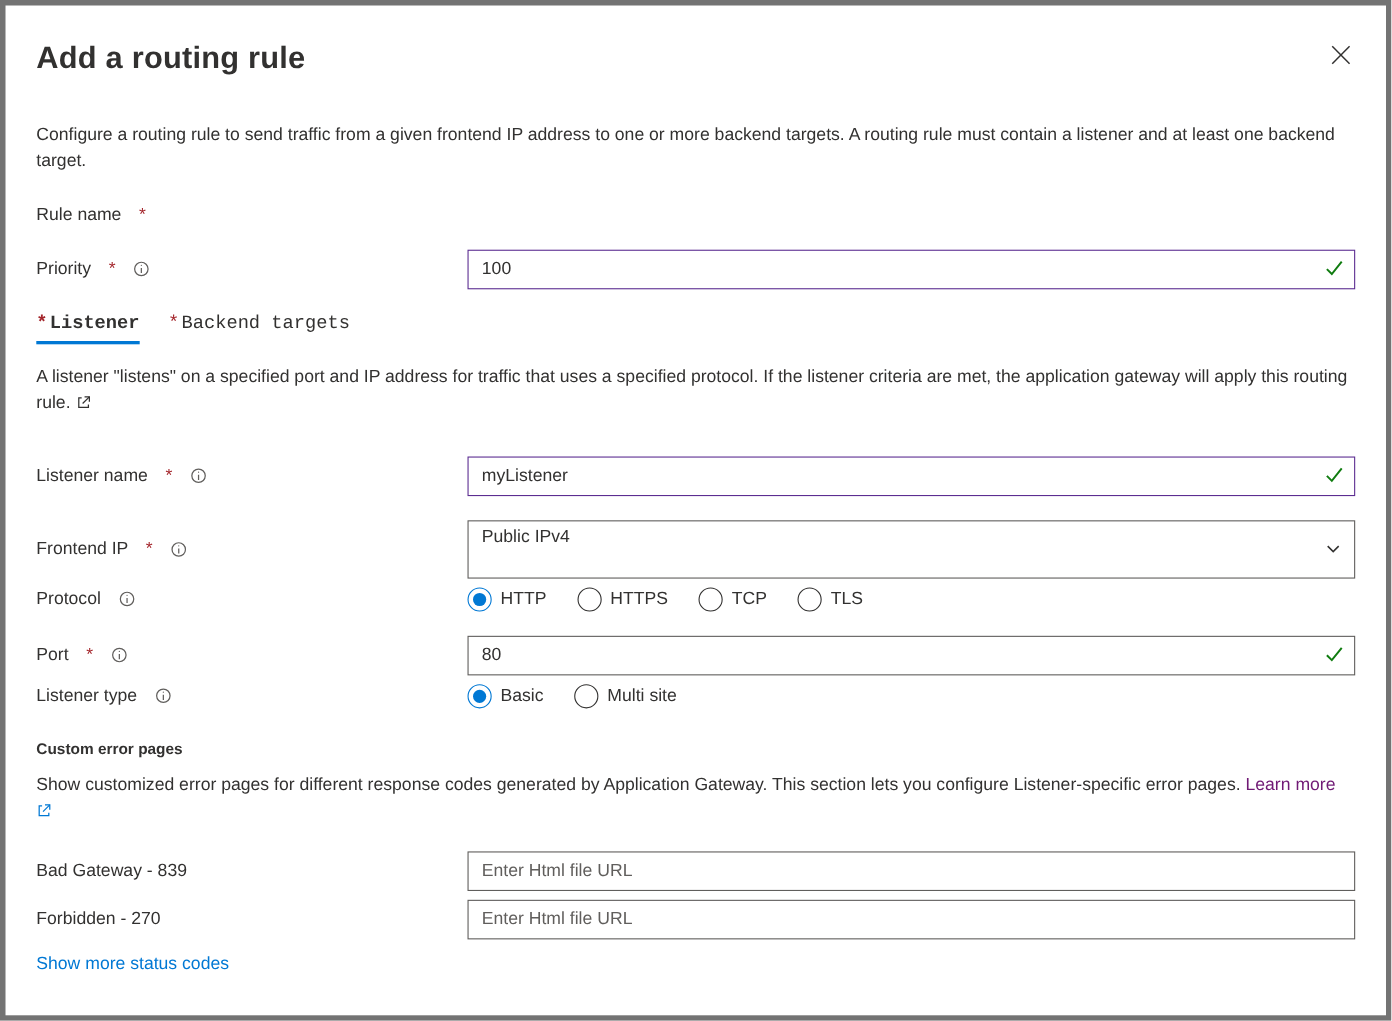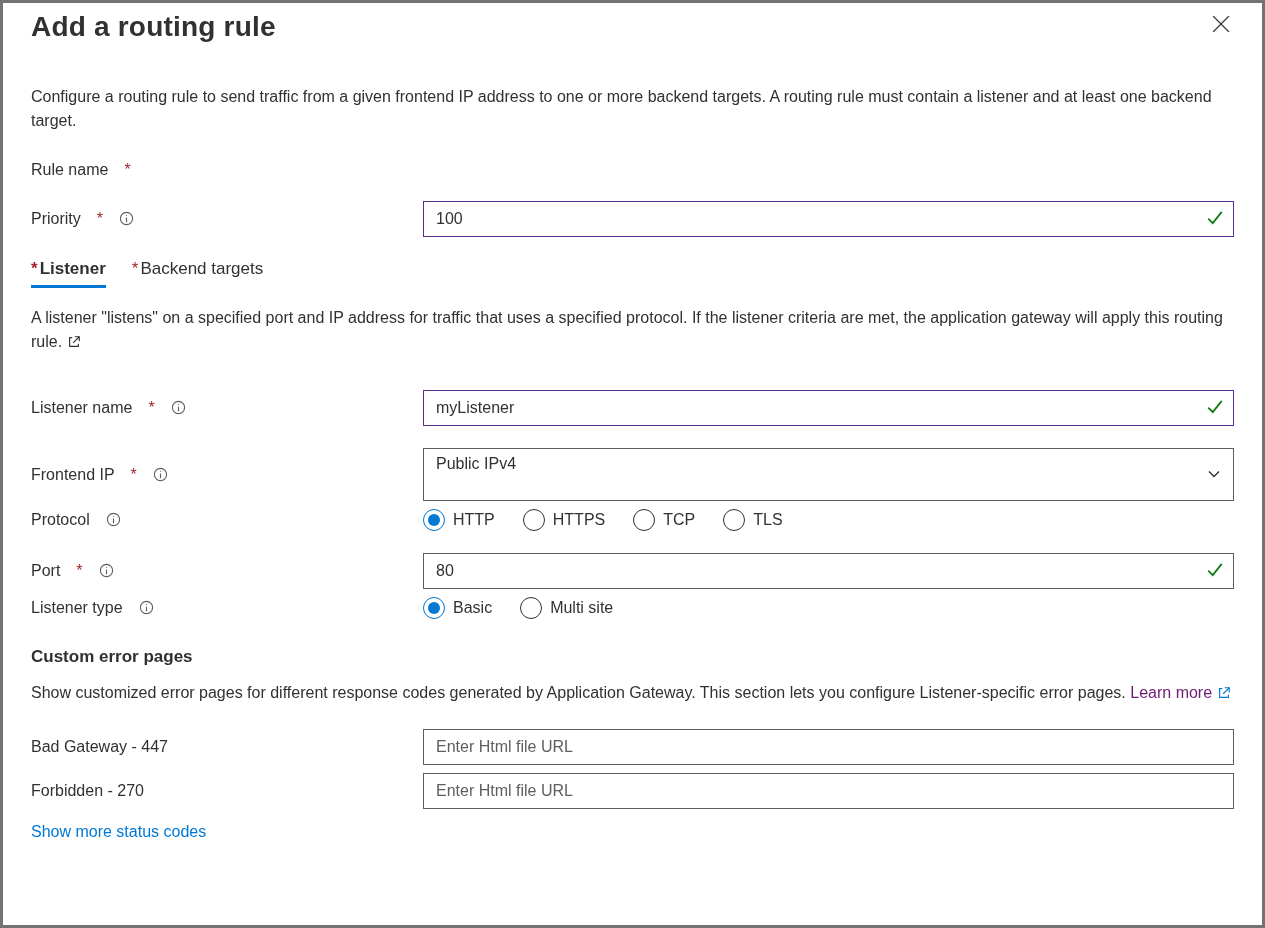--- a/index.html
+++ b/index.html
@@ -4,24 +4,24 @@
 <style>
   * { box-sizing: border-box; }
   body {
     margin: 0;
     font-family: "Segoe UI", -apple-system, BlinkMacSystemFont, sans-serif;
     font-size: 14px;
     color: #323130;
     background: #fff;
   }
   .panel {
-    border: 3px solid #737373;
+    border: 5px solid #737373;
     width: 1265px;
     height: 928px;
-    padding: 8px 28px;
+    padding: 32px 28px;
     position: relative;
   }
   .header-row {
     display: flex;
     align-items: flex-start;
     justify-content: space-between;
     margin-bottom: 42px;
   }
   .title {
     font-size: 28px;
@@ -106,20 +106,21 @@
     transform: translateY(-50%);
     color: #323130;
     pointer-events: none;
   }
   .chevron svg { width: 16px; height: 16px; }
   .tabs {
     display: flex;
     gap: 26px;
     margin-bottom: 18px;
     margin-top: 6px;
+    font-family: Liberation Mono, monospace;
   }
   .tab {
     font-size: 17px;
     cursor: pointer;
     padding-bottom: 6px;
     border-bottom: 3px solid transparent;
   }
   .tab.active {
     font-weight: 600;
     border-bottom-color: #0078d4;
@@ -162,21 +163,21 @@
   .radio-dot {
     width: 12px;
     height: 12px;
     background: #0078d4;
     border-radius: 50%;
     display: none;
   }
   .radio-item.selected .radio-dot { display: block; }
   .radio-label { font-size: 16px; }
   .section-header {
-    font-size: 17px;
+    font-size: 14px;
     font-weight: 600;
     margin-top: 28px;
     margin-bottom: 14px;
   }
   .section-desc {
     font-size: 16px;
     line-height: 24px;
     margin-bottom: 24px;
   }
   .link {
@@ -394,21 +395,21 @@
         <svg viewBox="0 0 16 16" fill="none" stroke="currentColor" stroke-width="1.3">
             <path d="M6 3H3v10h10v-3"></path>
             <path d="M9 2h5v5"></path>
             <line x1="14" y1="2" x2="7" y2="9"></line>
           </svg>
       </span>
     </span>
   </div>
 
   <div class="form-row slim">
-    <div class="form-label">Bad Gateway - 447</div>
+    <div class="form-label">Bad Gateway - 839</div>
     <div class="input-wrap">
       <input class="text-input" type="text" placeholder="Enter Html file URL" style="">
     </div>
   </div>
 
   <div class="form-row slim">
     <div class="form-label">Forbidden - 270</div>
     <div class="input-wrap">
       <input class="text-input" type="text" placeholder="Enter Html file URL" style="">
     </div>

